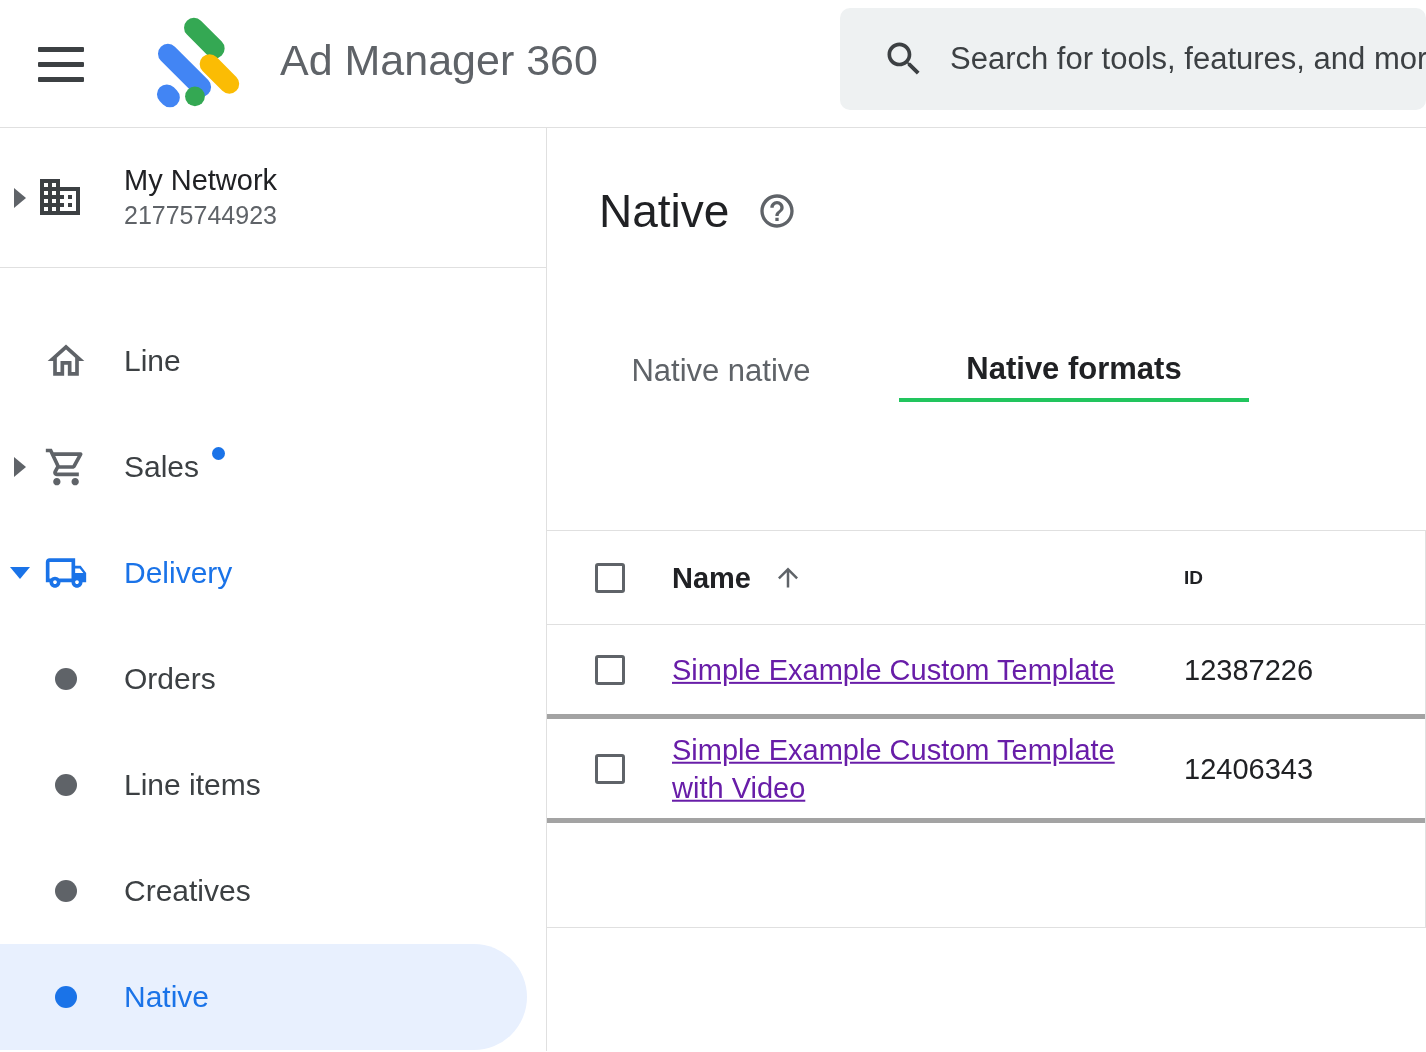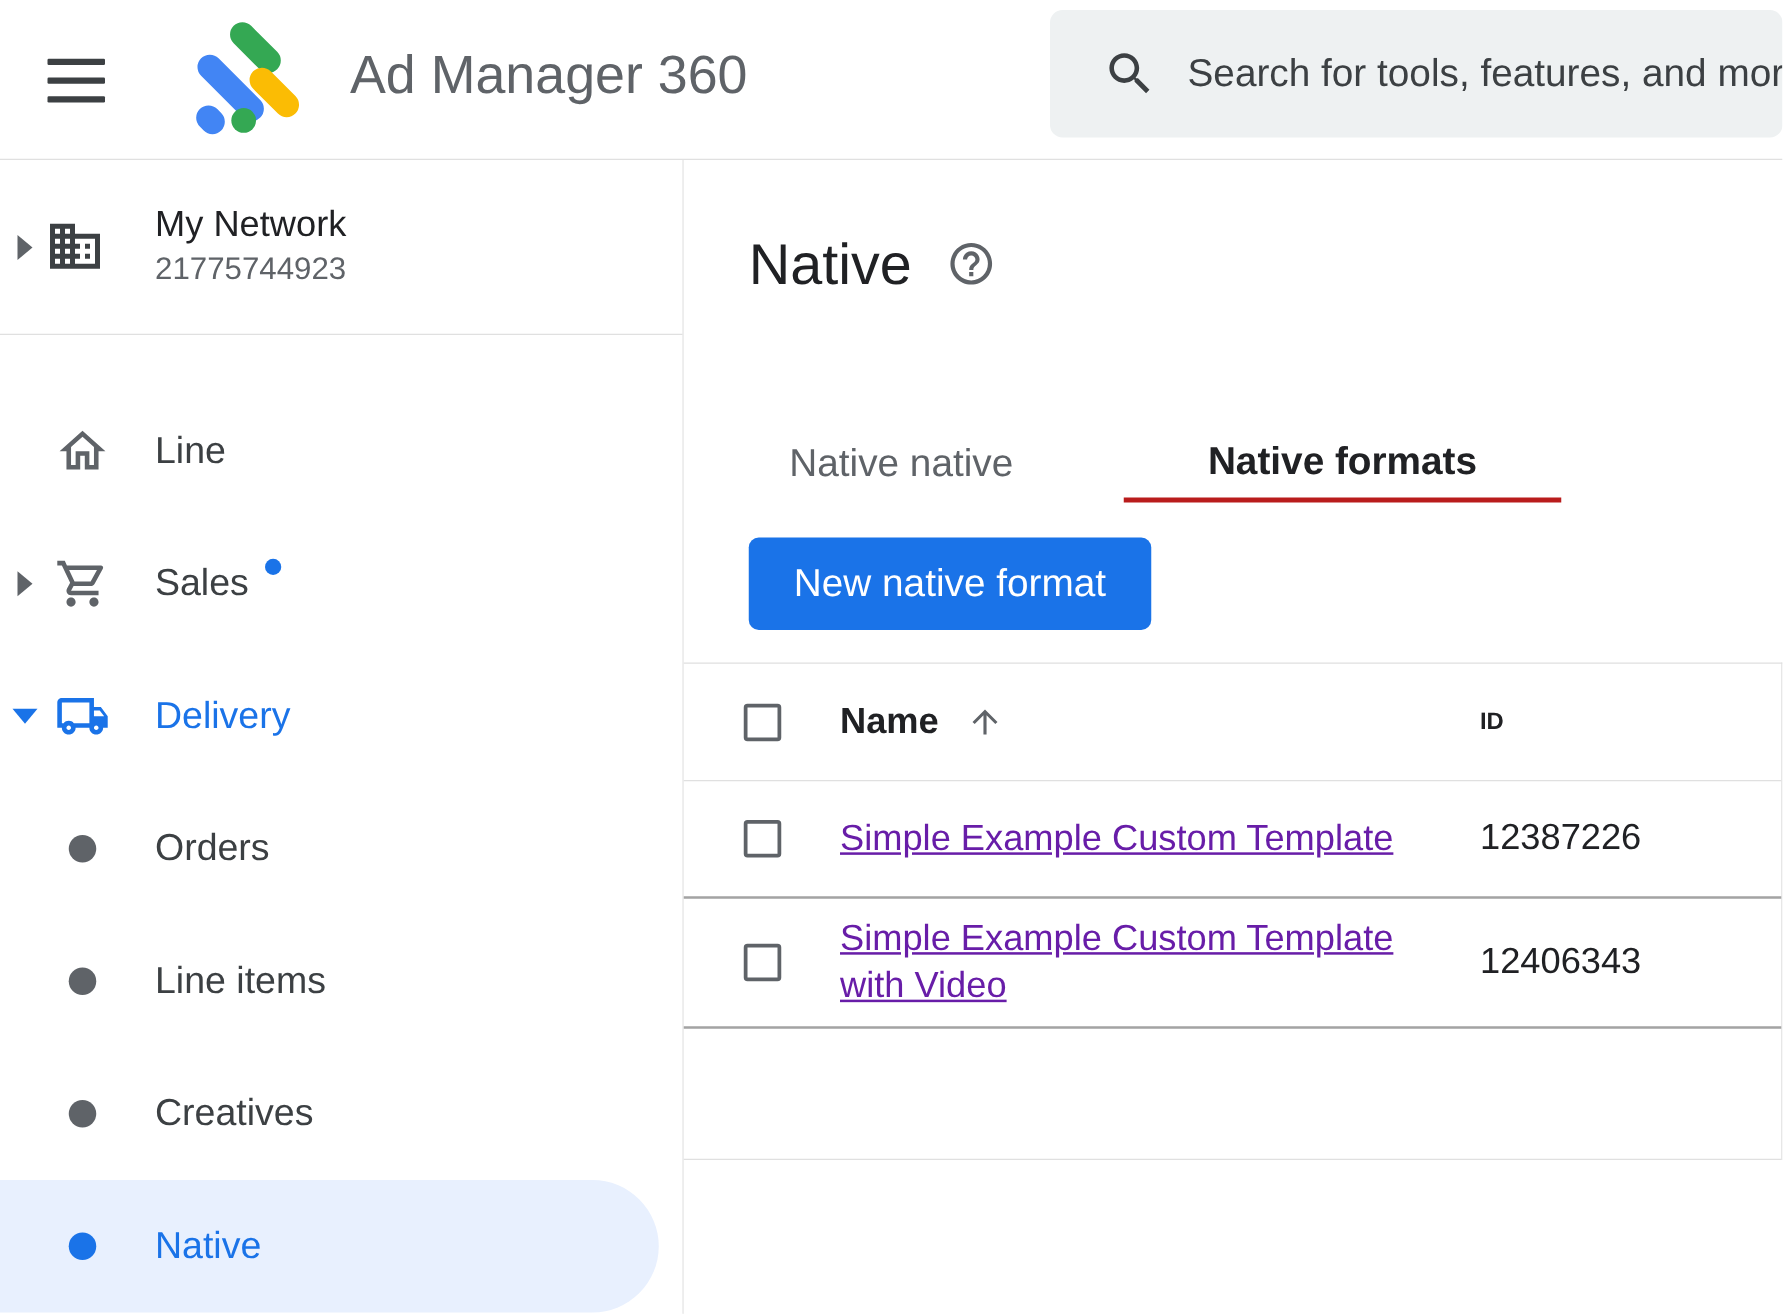--- a/index.html
+++ b/index.html
@@ -53,40 +53,40 @@
   .sub-item .dot, .sub-item .label { z-index:1; }
 
   
   .page-head { position:absolute; left:52px; top:56px; display:flex; align-items:center; }
   .page-title { font-size:46px; font-weight:400; color:#202124; }
   .help-icon { margin-left:28px; width:40px; height:40px; color:#5f6368; cursor:pointer; }
 
   .tabs { position:absolute; left:52px; top:212px; display:flex; height:62px; }
   .tab { display:flex; align-items:center; justify-content:center; font-size:31px; cursor:pointer; }
   .tab.styles { width:244px; color:#5f6368; font-weight:500; }
-  .tab.formats { width:350px; margin-left:56px; color:#202124; font-weight:700; border-bottom:4px solid #b91c1c; }
+  .tab.formats { width:350px; margin-left:56px; color:#202124; font-weight:700; border-bottom:4px solid #22c55e; }
 
   .new-btn { position:absolute; left:52px; top:302px; height:74px; padding:0 36px;
     background:#1a73e8; color:#fff; border:none; border-radius:8px; font-size:31px; font-weight:500;
     font-family:inherit; display:flex; align-items:center; cursor:pointer; }
 
   .card { position:absolute; left:0; right:0; top:402px; border-top:1px solid #e0e0e0; border-right:1px solid #e0e0e0; }
   .filter-row { position:relative; height:104px; border-bottom:1px solid #e0e0e0; cursor:pointer; }
   .funnel { position:absolute; left:48px; top:31px; width:42px; height:42px; color:#3c4043; }
   .filter-label { position:absolute; left:125px; top:50%; transform:translateY(-50%); font-size:30px; color:#5f6368; }
 
   .thead { position:relative; height:94px; border-bottom:1px solid #e0e0e0; }
   .checkbox { position:absolute; left:48px; top:50%; transform:translateY(-50%);
     width:30px; height:30px; border:3px solid #5f6368; border-radius:3px; background:#fff; cursor:pointer; }
   .col-name { position:absolute; left:125px; top:50%; transform:translateY(-50%);
     display:flex; align-items:center; font-size:29px; font-weight:700; color:#202124; cursor:pointer; }
   .sort-icon { width:30px; height:30px; margin-left:22px; color:#5f6368; }
   .col-id { position:absolute; left:637px; top:50%; transform:translateY(-50%); font-size:19px; font-weight:700; color:#202124; }
 
-  .trow { position:relative; border-bottom:2px solid #a3a3a3; }
+  .trow { position:relative; border-bottom:5px solid #a3a3a3; }
   .trow.r1 { height:94px; }
   .trow.r2 { height:104px; }
   .trow .cell-link { position:absolute; left:125px; top:50%; transform:translateY(-50%);
     max-width:470px; font-size:29px; line-height:1.32; color:#681da8; text-decoration:underline; cursor:pointer; }
   .trow .cell-id { position:absolute; left:637px; top:50%; transform:translateY(-50%); font-size:29px; color:#202124; }
   .tfoot-space { height:105px; border-bottom:1px solid #e0e0e0; }
 </style>
 </head>
 <body>
 
@@ -182,21 +182,20 @@
       <svg class="help-icon" viewBox="0 0 24 24" fill="currentColor">
         <path d="M11 18h2v-2h-2v2zm1-16C6.48 2 2 6.48 2 12s4.48 10 10 10 10-4.48 10-10S17.52 2 12 2zm0 18c-4.41 0-8-3.59-8-8s3.59-8 8-8 8 3.59 8 8-3.59 8-8 8zm0-14c-2.21 0-4 1.79-4 4h2c0-1.1.9-2 2-2s2 .9 2 2c0 2-3 1.75-3 5h2c0-2.25 3-2.5 3-5 0-2.21-1.79-4-4-4z"></path>
       </svg>
     </div>
 
     <div class="tabs">
       <div class="tab styles">Native native</div>
       <div class="tab formats">Native formats</div>
     </div>
 
-    <button class="new-btn">New native format</button>
 
     <div class="card">
 
       <div class="thead">
         <span class="checkbox"></span>
         <div class="col-name">
           <span>Name</span>
           <svg class="sort-icon" viewBox="0 0 24 24" fill="currentColor">
             <path d="M4 12l1.41 1.41L11 7.83V20h2V7.83l5.58 5.59L20 12l-8-8-8 8z"></path>
           </svg>

